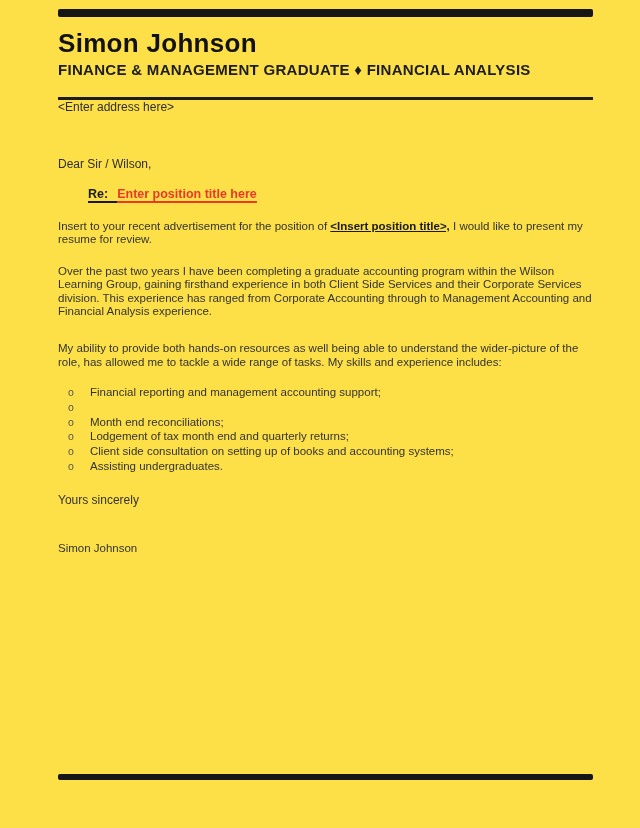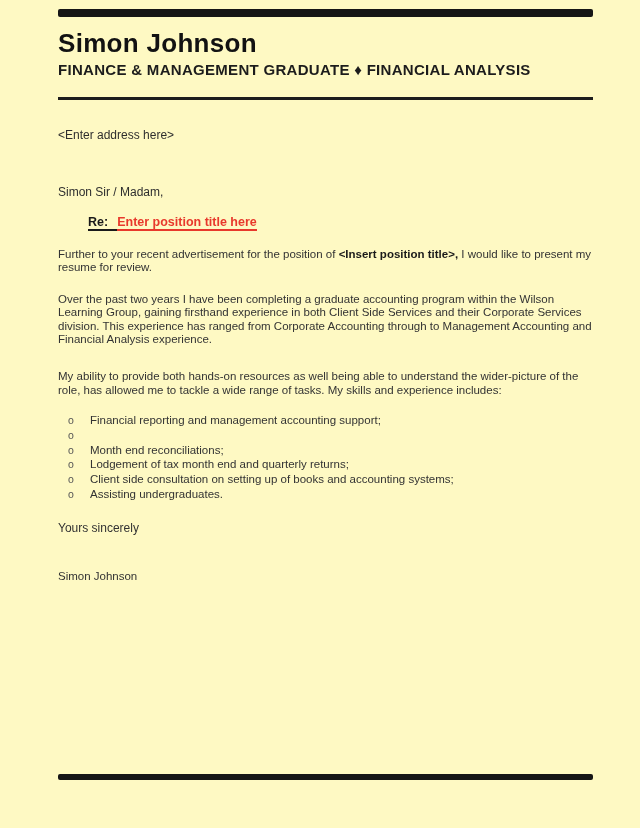--- a/index.html
+++ b/index.html
@@ -1,20 +1,20 @@
 <!DOCTYPE html>
 <html><head>
 <meta charset="utf-8">
 <style>
   html, body { margin: 0; padding: 0; background: #ffffff; }
   .page {
     position: relative;
     width: 640px;
     height: 828px;
-    background: #fef9c3;
+    background: #fde047;
     overflow: hidden;
     font-family: "Liberation Sans", "DejaVu Sans", sans-serif;
     color: #333333;
     box-sizing: border-box;
     padding: 0 47px 0 58px;
   }
   .rule-bar {
     position: absolute;
     left: 58px;
     right: 47px;
@@ -52,21 +52,21 @@
     font-size: 10.8px;
     color: #3a3a3a;
     line-height: 14px;
   }
   .header-rule {
     height: 3px;
     background: #1d1d1d;
     margin-top: 19px;
   }
 
-  .address-ph { margin-top: 28px; font-size: 12px; color: #2e2e2e; line-height: 15px; }
+  .address-ph { font-size: 12px; color: #2e2e2e; line-height: 15px; }
   .salutation { margin-top: 42px; font-size: 12px; color: #2e2e2e; line-height: 15px; }
 
   .re-line { margin-top: 14px; font-size: 12.5px; font-weight: 700; line-height: 16px; padding-left: 30px; }
   .re-prefix {
     color: #1a1a1a;
     border-bottom: 2px solid #1a1a1a;
     padding-right: 9px;
   }
   .re-title {
     color: #e8392c;
@@ -76,21 +76,21 @@
   .body-par {
     font-size: 11.5px;
     line-height: 13.4px;
     color: #333333;
     margin: 0;
   }
   .p1 { margin-top: 18px; }
   .p2 { margin-top: 18px; }
   .p3 { margin-top: 24px; }
   .p4 { margin-top: 16px; }
-  .bold-inline { font-weight: 700; color: #1a1a1a; }
+  .bold-inline { font-weight: 700; color: #1a1a1a; text-decoration: underline; }
 
   .bullets { margin-top: 17px; }
   .bullet-row { display: flex; align-items: baseline; margin-bottom: 1.3px; }
   .bullet-marker {
     width: 22px;
     margin-left: 10px;
     flex: none;
     font-size: 10.5px;
     color: #555555;
     line-height: 13.4px;
@@ -111,27 +111,27 @@
     <div class="header-left">
       <div class="hdr-name">Simon Johnson</div>
       <div class="hdr-subtitle">FINANCE &amp; MANAGEMENT GRADUATE ♦ FINANCIAL ANALYSIS</div>
     </div>
   </div>
 
   <div class="header-rule"></div>
 
   <div class="address-ph">&lt;Enter address here&gt;</div>
 
-  <div class="salutation">Simon Sir / Madam,</div>
+  <div class="salutation">Dear Sir / Wilson,</div>
 
   <div class="re-line">
     <span class="re-prefix">Re:</span><span class="re-title">Enter position title here</span>
   </div>
 
-  <p class="body-par p1"><span>Further to your recent advertisement for the position of </span><span class="bold-inline">&lt;Insert position title&gt;,</span><span> I would like to present my resume for review.</span></p>
+  <p class="body-par p1"><span>Insert to your recent advertisement for the position of </span><span class="bold-inline">&lt;Insert position title&gt;,</span><span> I would like to present my resume for review.</span></p>
 
   <p class="body-par p2">Over the past two years I have been completing a graduate accounting program within the Wilson Learning Group, gaining firsthand experience in both Client Side Services and their Corporate Services division. This experience has ranged from Corporate Accounting through to Management Accounting and Financial Analysis experience.</p>
 
   <p class="body-par p3">My ability to provide both hands-on resources as well being able to understand the wider-picture of the role, has allowed me to tackle a wide range of tasks. My skills and experience includes:</p>
 
   <div class="bullets">
     <div class="bullet-row">
       <span class="bullet-marker">o</span>
       <span class="bullet-text">Financial reporting and management accounting support;</span>
     </div>

